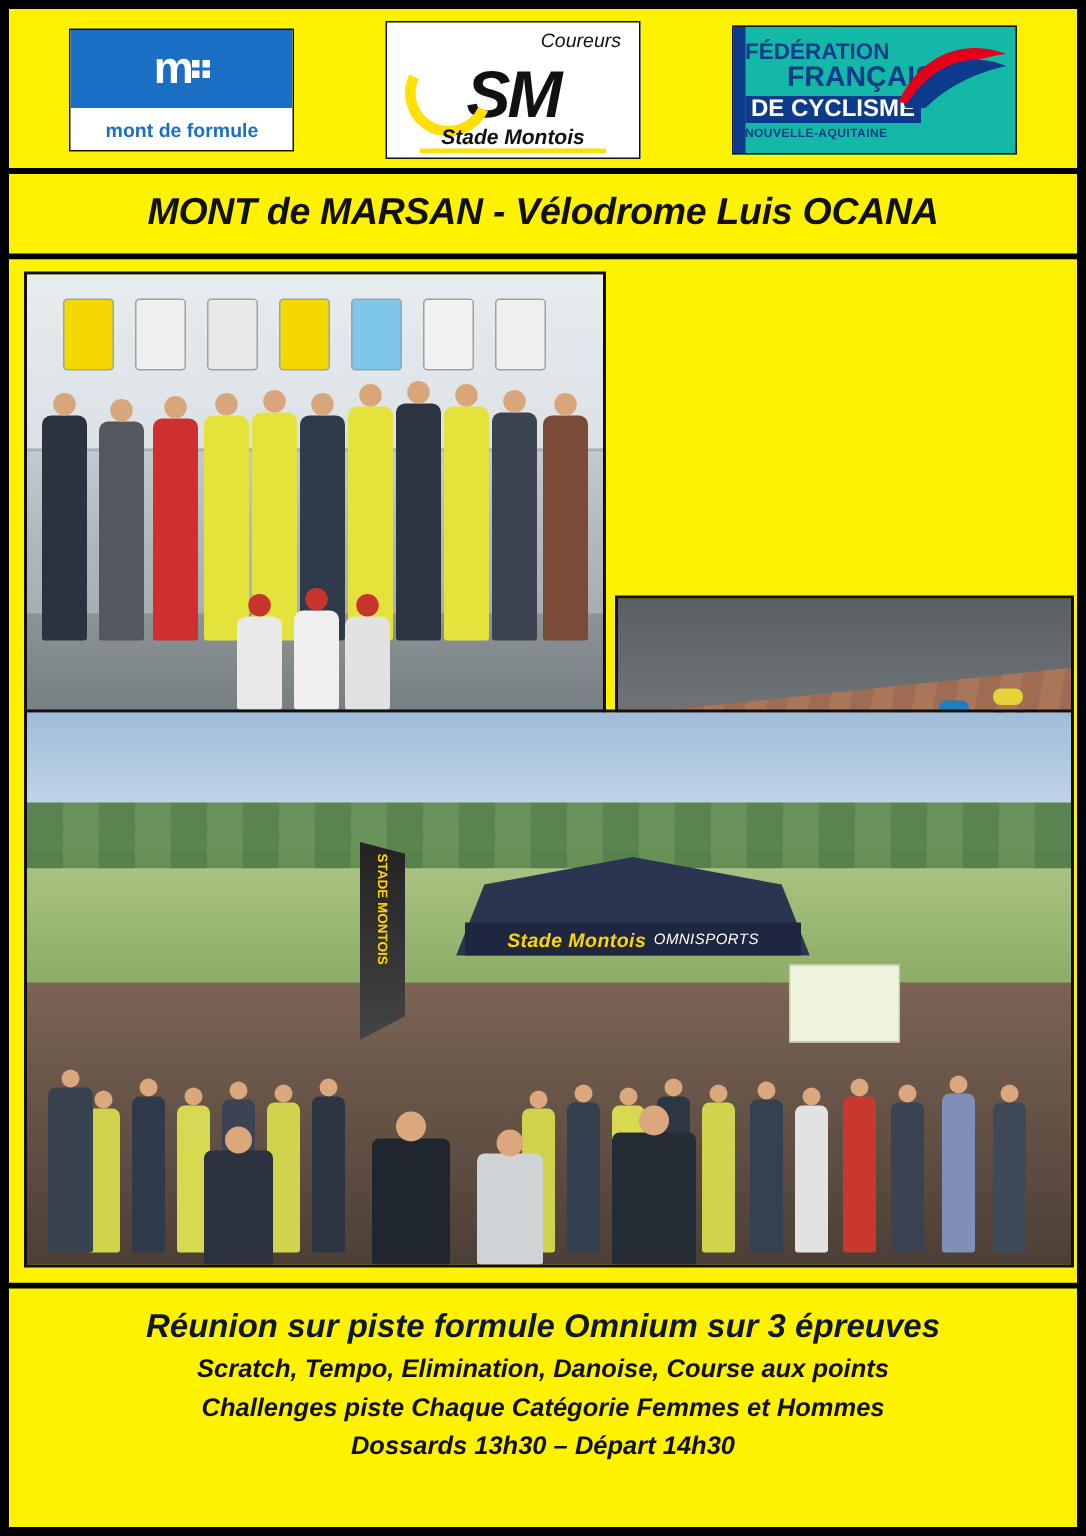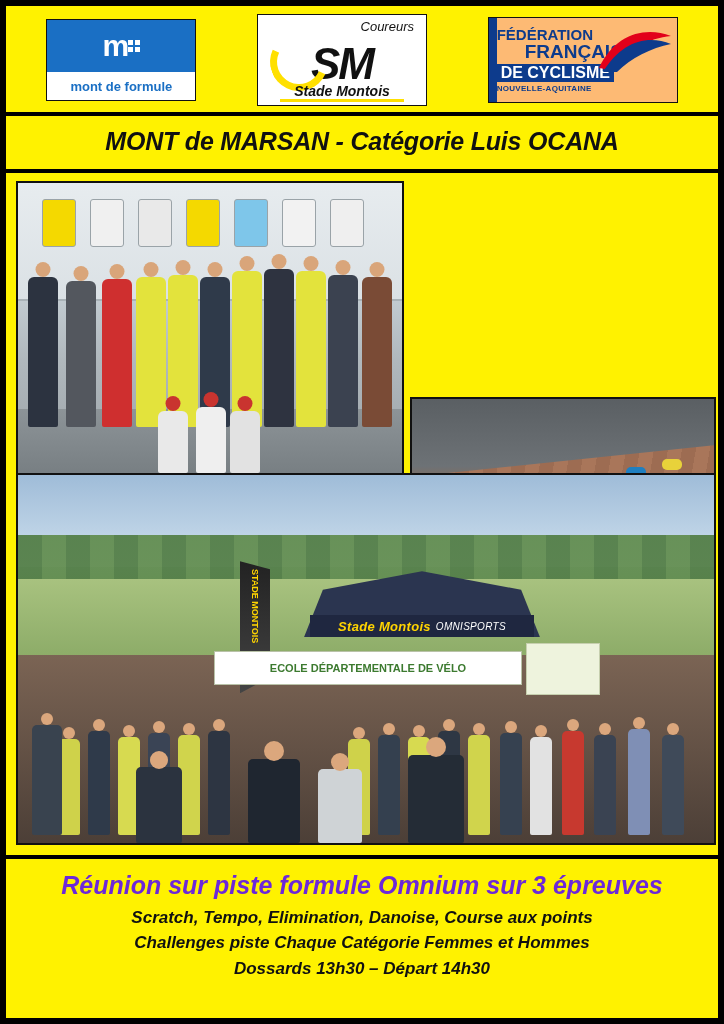--- a/index.html
+++ b/index.html
@@ -112,21 +112,21 @@
   }
   .sm-underline {
     position: absolute;
     bottom: 3px; left: 22px; right: 22px;
     height: 3px; background: #FFE000;
   }
 
   .logo-ffc {
     width: 190px; height: 86px;
     position: relative;
-    background: #fdba74;
+    background: #14b8a6;
     flex-direction: column;
     align-items: flex-start;
     justify-content: center;
     padding-left: 8px;
   }
   .ffc-blue-bar {
     position: absolute;
     left: 0; top: 0; bottom: 0;
     width: 8px; background: #0d3b8c;
   }
@@ -309,21 +309,21 @@
   }
   .kid .kh { position:absolute; top:-12px; left:50%; transform:translateX(-50%); width:12px; height:12px; border-radius:50%; background:#dba77d; }
 
   
   .footer {
     background: #FFF200;
     border-top: 4px solid #000;
     text-align: center;
     padding: 8px 6px 10px 6px;
   }
-  .footer .f1 { font-size: 25px; font-weight: bold; font-style: italic; color:#6d28d9; line-height: 1.5; }
+  .footer .f1 { font-size: 22px; font-weight: bold; font-style: italic; color:#0f172a; line-height: 1.5; }
   .footer .f2 { font-size: 17px; font-weight: bold; font-style: italic; color:#111; line-height: 1.5; }
   .footer .f3 { font-size: 17px; font-weight: bold; font-style: italic; color:#111; line-height: 1.5; }
   .footer .f3 .small { font-size: 13px; }
   .footer .f4 { font-size: 17px; font-weight: bold; font-style: italic; color:#111; line-height: 1.5; }
   .footer .f5 { font-size: 17px; font-weight: bold; font-style: italic; color:#111; line-height: 1.5; }
 </style>
 </head>
 <body>
 
 <div class="poster">
@@ -358,21 +358,21 @@
         <path d="M6 48 C 24 18, 50 10, 74 20 C 54 24, 34 34, 20 48 Z" fill="#0d3b8c"></path>
       </svg>
       <div class="ffc-l1">FÉDÉRATION</div>
       <div class="ffc-l2">FRANÇAISE</div>
       <div class="ffc-cyc">DE CYCLISME</div>
       <div class="ffc-na">NOUVELLE-AQUITAINE</div>
     </div>
   </div>
 
   <div class="title-band">
-    <div class="t1">MONT de MARSAN - Catégorie Luis OCANA</div>
+    <div class="t1">MONT de MARSAN - Vélodrome Luis OCANA</div>
   </div>
 
   <div class="collage">
 
     <div class="ph ph-podium">
       <div class="podium-wall">
         <div class="jersey" style="left:24px;background:#f4d900;"></div>
         <div class="jersey" style="left:72px;background:#f0f0f0;"></div>
         <div class="jersey" style="left:120px;background:#e9e9e9;"></div>
         <div class="jersey" style="left:168px;background:#f4d900;"></div>
@@ -486,23 +486,20 @@
       <div class="flag">
         <span>STADE MONTOIS</span>
       </div>
 
       <div class="tent"></div>
       <div class="tent-band">
         <span>Stade Montois</span>
         <span class="om">OMNISPORTS</span>
       </div>
 
-      <div class="banner">
-        <span>ECOLE DÉPARTEMENTALE DE VÉLO</span>
-      </div>
       <div class="banner2"></div>
 
       <div class="kid" style="left:40px;height:96px;background:#cfd24a;">
           <span class="kh"></span>
         </div>
       <div class="kid" style="left:70px;height:104px;background:#2f3a4a;">
           <span class="kh"></span>
         </div>
       <div class="kid" style="left:100px;height:98px;background:#d7da50;">
           <span class="kh"></span>

